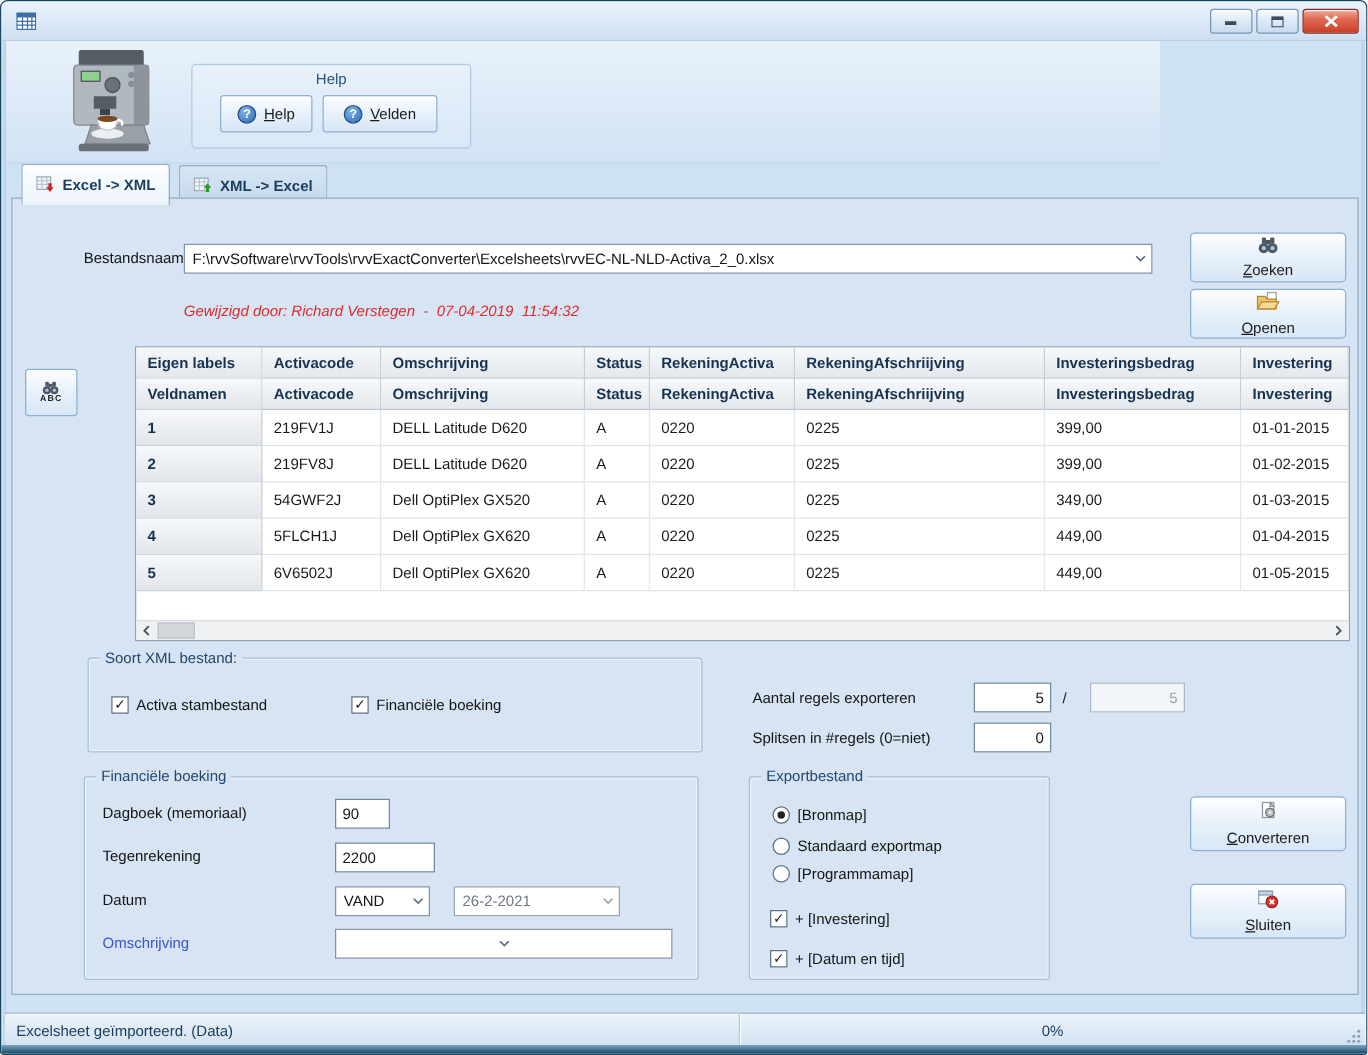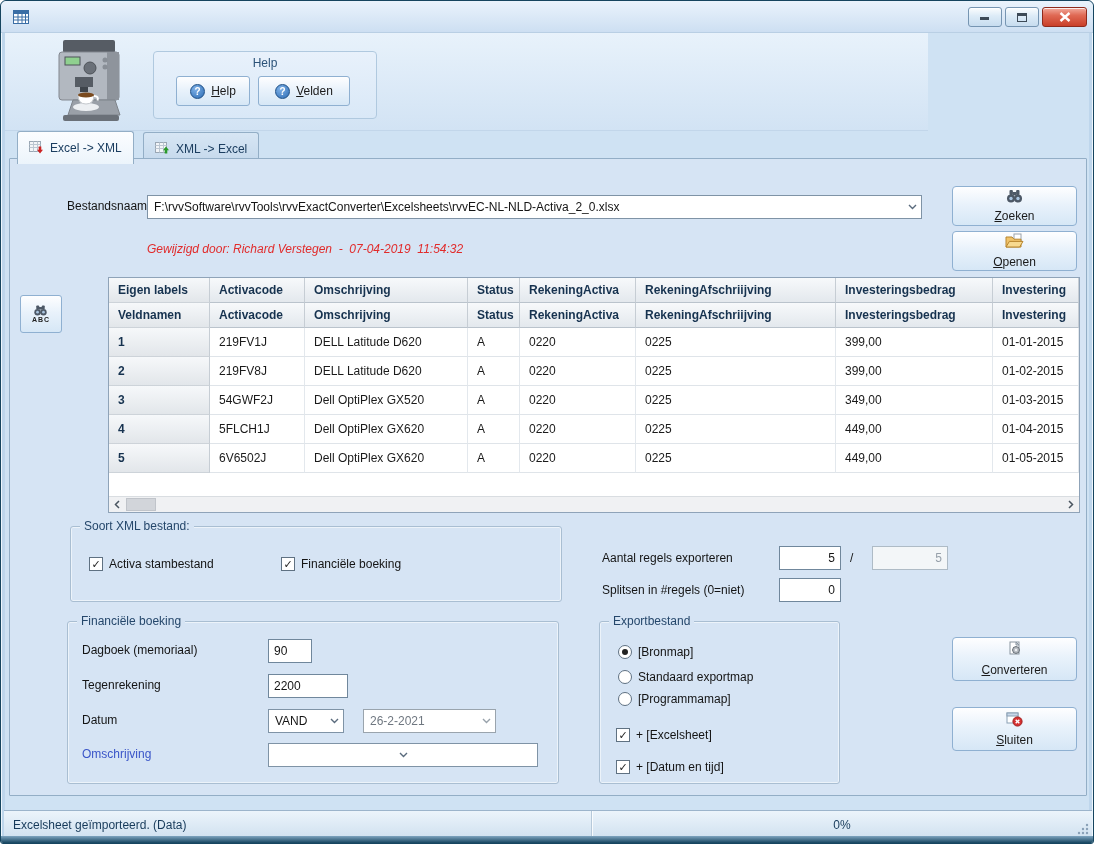--- a/index.html
+++ b/index.html
@@ -35,21 +35,21 @@
   .tbtn { position:absolute; top:24px; height:30px; display:flex; align-items:center; justify-content:center;
           gap:6px; border:1px solid #8fb0d1; border-radius:3px; font-size:12px; color:#1a1a1a;
           background:linear-gradient(#fefeff,#e9f2fb 45%,#d6e7f6); cursor:default; }
   .qicon { width:15px; height:15px; border-radius:50%; border:1px solid #1d4f86;
            background:radial-gradient(circle at 35% 30%, #7fb2e8, #2d6cb4);
            color:#fff; font-size:10px; font-weight:bold; display:flex; align-items:center; justify-content:center; }
   
   .tabs { position:absolute; left:4px; top:130px; width:1086px; height:28px; }
   .tab { position:absolute; top:1px; height:27px; display:flex; align-items:center; gap:6px;
          padding:16px 11px; border:1px solid #93aec6; border-bottom:none; border-radius:3px 3px 0 0;
-         background:linear-gradient(#d7e6f4,#c3d7eb); font-size:12px; color:#1c3e60; cursor:default; }
+         background:linear-gradient(#d7e6f4,#c3d7eb); font-size:12px; color:#1c3e60; cursor:default;font-weight:bold; }
   .tab.active { background:linear-gradient(#fcfdff,#ecf4fb); z-index:3; top:0; height:28px; }
   .tab1 { left:12px; } .tab2 { left:138px; }
   
   .panel { position:absolute; left:8px; top:157px; width:1078px; height:638px;
            border:1px solid #93aec6; background:#d6e4f4; border-radius:1px; z-index:2; }
   .lbl { position:absolute; font-size:12px; color:#141414; white-space:nowrap; }
   .combo { position:absolute; height:24px; background:#fff; border:1px solid #7f93a6;
            display:flex; align-items:center; }
   .combo .combo-text { flex:1; padding:0 6px; font-size:12px; color:#141414; white-space:nowrap; overflow:hidden; }
   .combo .combo-btn { width:18px; height:100%; display:flex; align-items:center; justify-content:center; }
@@ -419,21 +419,21 @@
         <span>Standaard exportmap</span>
       </div>
       <div class="checkrow" style="left:18px; top:70px;">
         <span class="rdo"></span>
         <span>[Programmamap]</span>
       </div>
       <div class="checkrow" style="left:16px; top:106px;">
         <span class="cbox">
             <span>✓</span>
           </span>
-        <span>+ [Excelsheet]</span>
+        <span>+ [Investering]</span>
       </div>
       <div class="checkrow" style="left:16px; top:138px;">
         <span class="cbox">
             <span>✓</span>
           </span>
         <span>+ [Datum en tijd]</span>
       </div>
     </div>
 
     <button class="bigbtn" style="left:942px; top:478px; width:125px; height:44px;">

